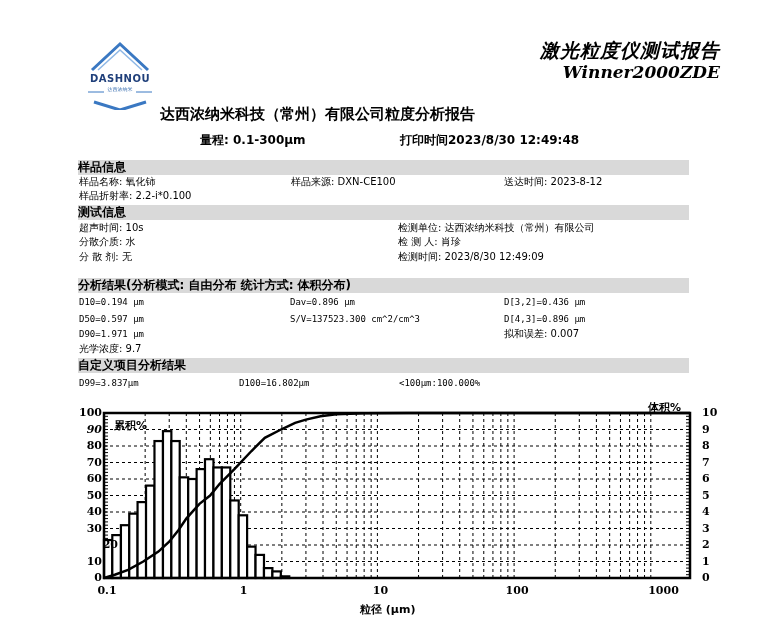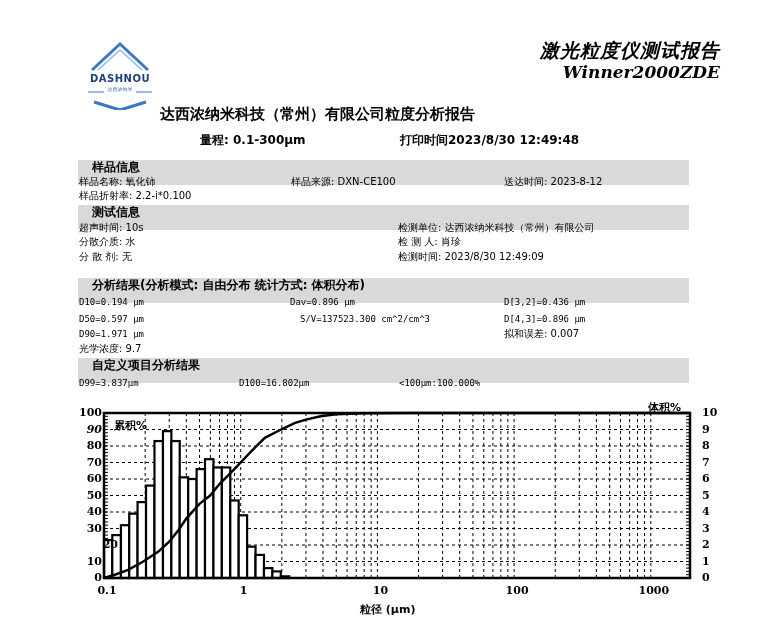--- a/index.html
+++ b/index.html
@@ -6,21 +6,21 @@
   body{width:766px;height:627px;position:relative;overflow:hidden;font-family:"DejaVu Sans",sans-serif;color:#000;}
   .abs{position:absolute;}
   .logo{left:84px;top:40px;width:72px;height:70px;}
   .logo-text{left:84px;top:73px;width:72px;text-align:center;font-family:"DejaVu Sans",sans-serif;font-weight:bold;font-size:10px;color:#1f3f7a;letter-spacing:0.5px;}
   .logo-sub{left:84px;top:86px;width:72px;text-align:center;font-size:5px;color:#3a6fb0;}
   .brand-title{left:480px;top:38px;width:240px;text-align:right;font-family:"DejaVu Serif",serif;font-style:italic;font-weight:bold;font-size:19px;letter-spacing:1px;}
   .brand-model{left:480px;top:62px;width:240px;text-align:right;font-family:"DejaVu Serif",serif;font-style:italic;font-weight:bold;font-size:17px;}
   .report-title{left:160px;top:105px;font-size:15px;font-weight:bold;}
   .range{left:200px;top:132px;font-size:12px;font-weight:bold;}
   .print-time{left:400px;top:132px;font-size:12px;font-weight:bold;}
-  .band{position:absolute;left:78px;width:611px;height:25px;background:#d9d9d9;font-weight:bold;font-size:12px;line-height:15px;padding-left:14px;box-sizing:border-box;}
+  .band{position:absolute;left:78px;width:611px;height:15px;background:#d9d9d9;font-weight:bold;font-size:12px;line-height:15px;padding-left:0;box-sizing:border-box;}
   .row{position:absolute;font-size:10px;line-height:12px;white-space:nowrap;}
   .mono{font-family:"DejaVu Sans Mono",monospace;font-size:9px;}
   .chart{left:70px;top:400px;width:696px;height:227px;}
   .tick-left{position:absolute;font-family:"DejaVu Serif",serif;font-weight:bold;font-size:11px;text-align:right;width:30px;}
   .tick-right{position:absolute;font-family:"DejaVu Serif",serif;font-weight:bold;font-size:11px;}
   .tick-x{position:absolute;font-family:"DejaVu Serif",serif;font-weight:bold;font-size:11px;text-align:center;width:50px;}
   .axis-title{position:absolute;font-weight:bold;font-size:11px;}
 </style>
 </head>
 <body>
@@ -54,21 +54,21 @@
 <div class="row" style="left:398px;top:222px">检测单位: 达西浓纳米科技（常州）有限公司</div>
 <div class="row" style="left:398px;top:236px">检 测 人: 肖珍</div>
 <div class="row" style="left:398px;top:251px">检测时间: 2023/8/30 12:49:09</div>
 
 <div class="band" style="top:278px">分析结果(分析模式: 自由分布    统计方式: 体积分布)</div>
 <div class="row mono" style="left:79px;top:296px">D10=0.194 μm</div>
 <div class="row mono" style="left:79px;top:313px">D50=0.597 μm</div>
 <div class="row mono" style="left:79px;top:328px">D90=1.971 μm</div>
 <div class="row" style="left:79px;top:343px">光学浓度: 9.7</div>
 <div class="row mono" style="left:290px;top:296px">Dav=0.896 μm</div>
-<div class="row mono" style="left:300px;top:313px">S/V=137523.300 cm^2/cm^3</div>
+<div class="row mono" style="left:290px;top:313px">S/V=137523.300 cm^2/cm^3</div>
 <div class="row mono" style="left:504px;top:296px">D[3,2]=0.436 μm</div>
 <div class="row mono" style="left:504px;top:313px">D[4,3]=0.896 μm</div>
 <div class="row" style="left:504px;top:328px">拟和误差: 0.007</div>
 
 <div class="band" style="top:358px">自定义项目分析结果</div>
 <div class="row mono" style="left:79px;top:377px">D99=3.837μm</div>
 <div class="row mono" style="left:239px;top:377px">D100=16.802μm</div>
 <div class="row mono" style="left:399px;top:377px">&lt;100μm:100.000%</div>
 
 <div class="abs chart">
@@ -269,18 +269,18 @@
       <div class="tick-right" style="left: 632px; top: 55.5px;">7</div>
       <div class="tick-right" style="left: 632px; top: 39px;">8</div>
       <div class="tick-right" style="left: 632px; top: 22.5px;">9</div>
       <div class="tick-right" style="left: 632px; top: 6px;">10</div>
     </div>
   <div id="x-ticks">
       <div class="tick-x" style="left: 12px; top: 184px;">0.1</div>
       <div class="tick-x" style="left: 148.7px; top: 184px;">1</div>
       <div class="tick-x" style="left: 285.4px; top: 184px;">10</div>
       <div class="tick-x" style="left: 422.1px; top: 184px;">100</div>
-      <div class="tick-x" style="left: 558.8px; top: 184px;">1000</div>
+      <div class="tick-x" style="left: 558.8px; top: 184px; text-align: right;">1000</div>
     </div>
   <div class="axis-title" style="left:44px;top:18px">累积%</div>
   <div class="axis-title" style="left:578px;top:0">体积%</div>
   <div class="axis-title" style="left:290px;top:202px">粒径 (μm)</div>
 </div>
 
 </body></html>

